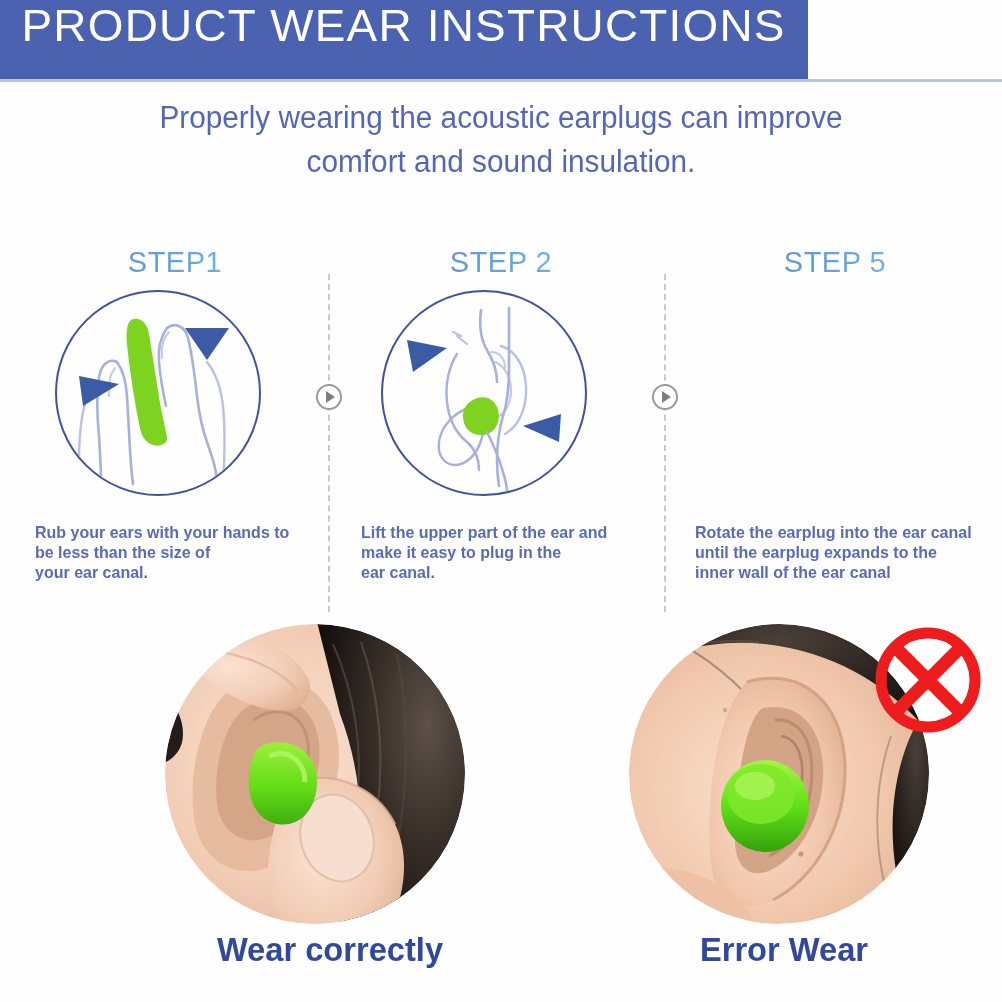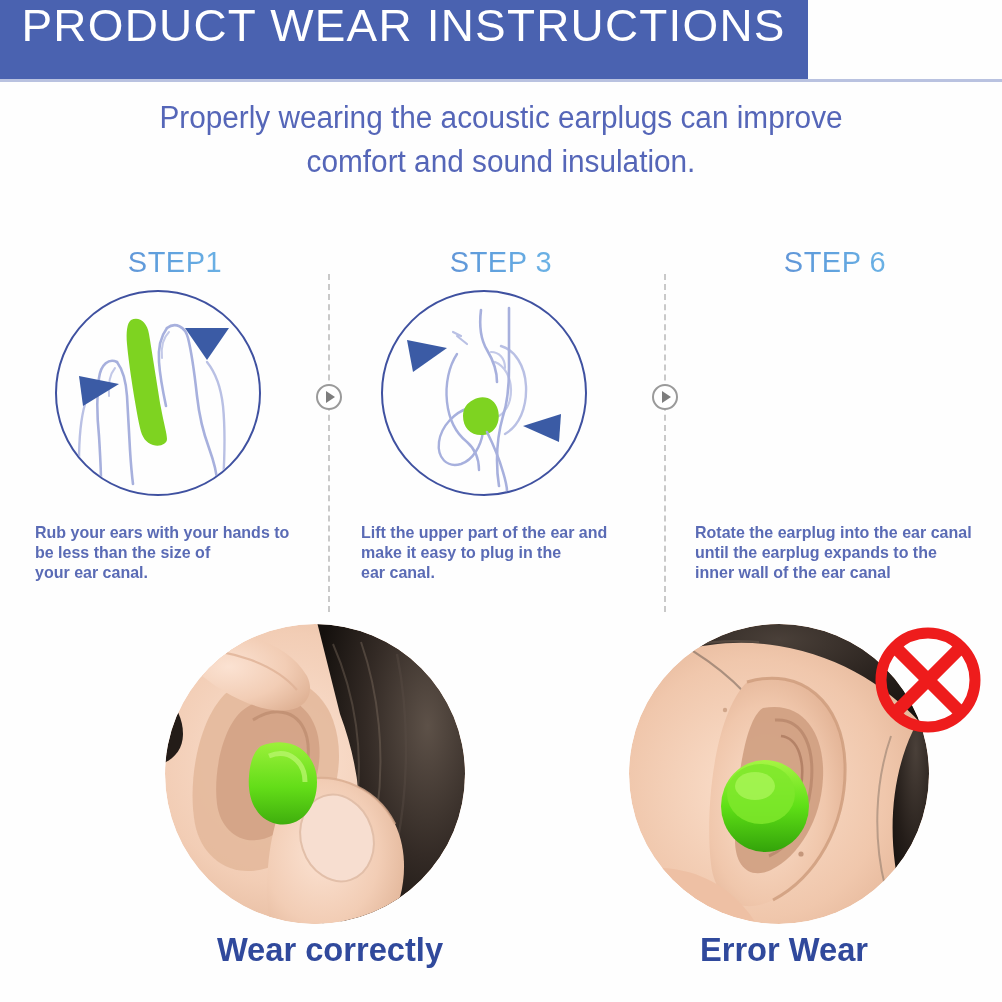--- a/index.html
+++ b/index.html
@@ -222,21 +222,21 @@
       </svg>
     </div>
     <div class="step-caption">
       <div>Rub your ears with your hands to</div>
       <div>be less than the size of</div>
       <div>your ear canal.</div>
     </div>
   </div>
 
   <div class="step-col" id="step-col-2">
-    <div class="step-label">STEP 3</div>
+    <div class="step-label">STEP 2</div>
     <div class="step-circle">
       <svg width="201" height="201" viewBox="0 0 201 201">
 
         <path d="M74 62 C66 74 62 92 64 110 C66 128 74 142 84 150 C92 157 96 166 96 178" fill="none" stroke="#a7b0dd" stroke-width="2.4" stroke-linecap="round"></path>
         <path d="M118 54 C132 58 142 74 143 94 C144 116 136 134 122 142" fill="none" stroke="#b9c0e4" stroke-width="2.4" stroke-linecap="round"></path>
         <path d="M112 70 C122 74 128 86 128 98 C128 112 122 122 112 126" fill="none" stroke="#c3c9e8" stroke-width="2.2" stroke-linecap="round"></path>
 
         <path d="M86 116 C72 120 58 134 56 150 C54 166 64 176 78 172 C90 168 98 154 100 140" fill="none" stroke="#a7b0dd" stroke-width="2.4" stroke-linecap="round"></path>
 
         <path d="M98 18 C96 34 98 48 104 58 C110 68 114 78 114 90" fill="none" stroke="#a7b0dd" stroke-width="2.6" stroke-linecap="round"></path>
@@ -255,21 +255,21 @@
       </svg>
     </div>
     <div class="step-caption">
       <div>Lift the upper part of the ear and</div>
       <div>make it easy to plug in the</div>
       <div>ear canal.</div>
     </div>
   </div>
 
   <div class="step-col" id="step-col-3">
-    <div class="step-label">STEP 6</div>
+    <div class="step-label">STEP 5</div>
     <div class="step-caption">
       <div>Rotate the earplug into the ear canal</div>
       <div>until the earplug expands to the</div>
       <div>inner wall of the ear canal</div>
     </div>
   </div>
 
   <div class="connector" id="connector-1">
     <div class="tri"></div>
   </div>

